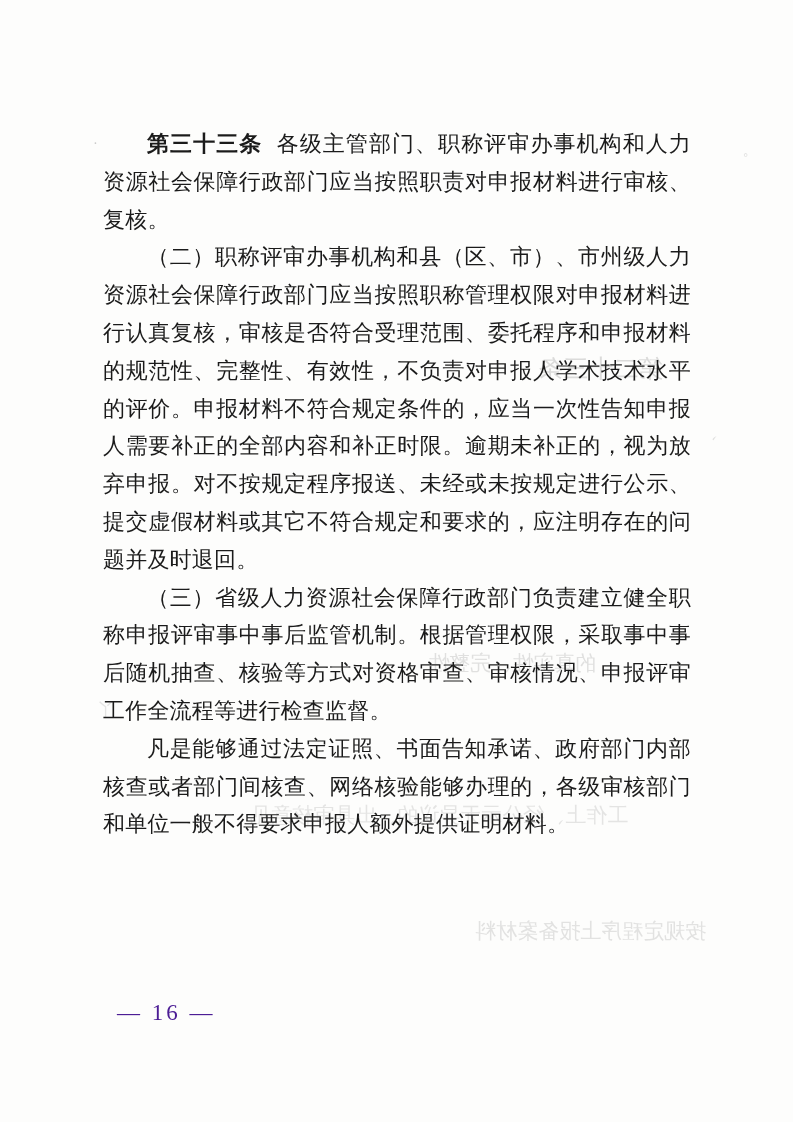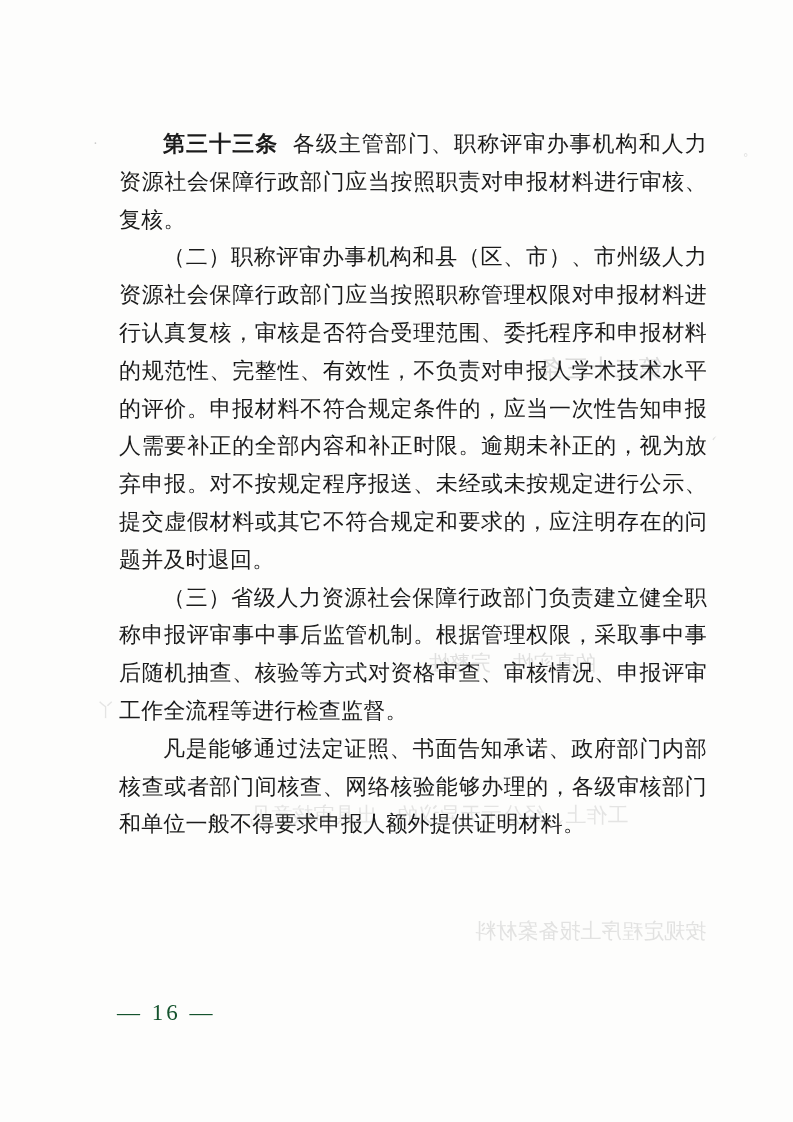--- a/index.html
+++ b/index.html
@@ -12,21 +12,21 @@
     width: 793px;
     height: 1122px;
     margin: 0 auto;
     background: #fdfdfc;
     overflow: hidden;
     font-family: "Liberation Serif", "DejaVu Serif", serif;
     color: #1b1b1b;
   }
   .text-block {
     position: absolute;
-    left: 119px;
+    left: 103px;
     top: 125px;
     width: 588px;
   }
   .para {
     margin: 0;
     font-size: 22px;
     line-height: 37.8px;
     text-align: justify;
     text-justify: inter-character;
     text-indent: 2em;
@@ -38,21 +38,21 @@
   .term {
     font-weight: bold;
     margin-right: 0.65em;
   }
   .page-number {
     position: absolute;
     left: 117px;
     top: 1000px;
     font-size: 23px;
     letter-spacing: 3px;
-    color: #14532d;
+    color: #4c1d95;
     font-family: "Liberation Serif", "DejaVu Serif", serif;
   }
   .bleed-layer {
     position: absolute;
     inset: 0;
     pointer-events: none;
   }
   .artifact {
     position: absolute;
     transform: scaleX(-1);

